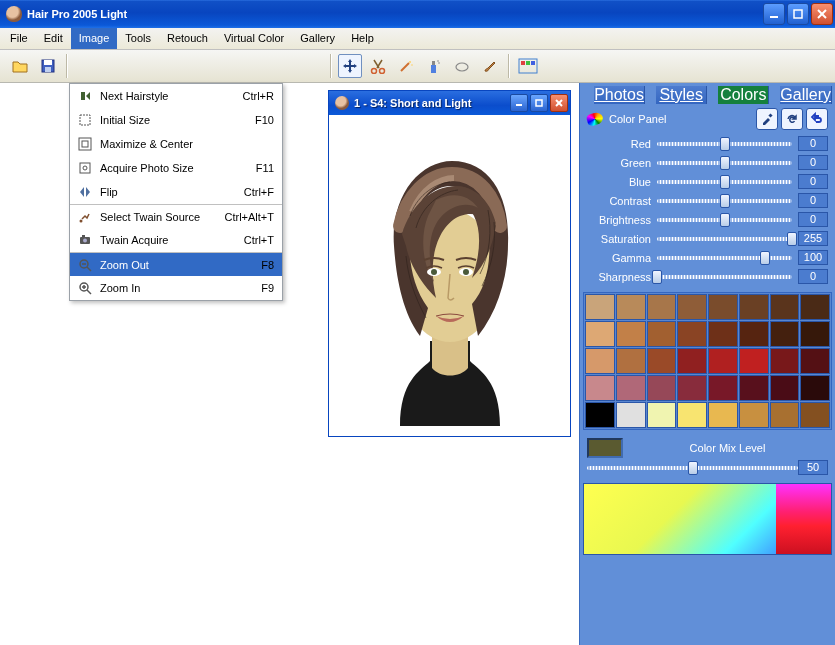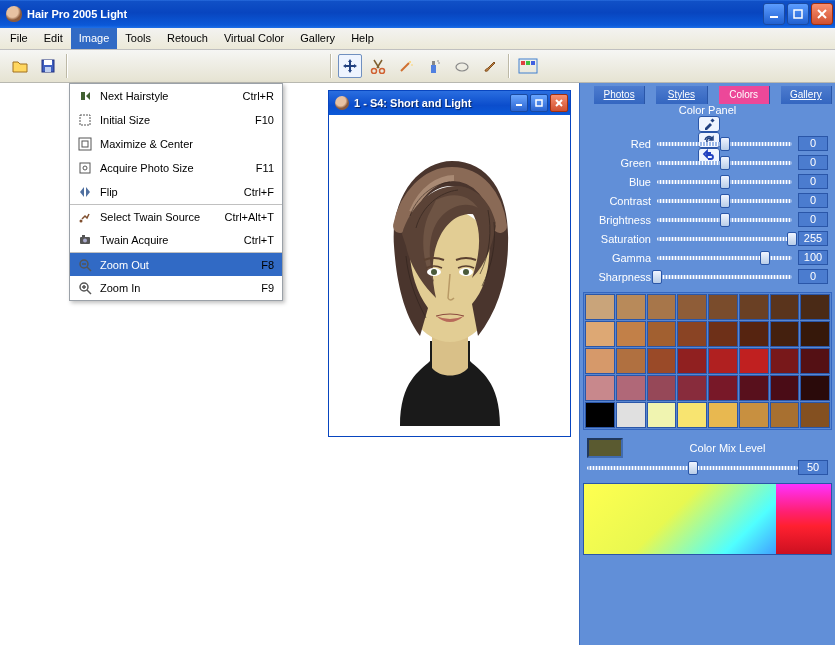--- a/index.html
+++ b/index.html
@@ -28,23 +28,23 @@
   .innerwin { position: absolute; left: 328px; top: 7px; width: 243px; background: #fff; border: 1px solid #0845bf; }
   .innerwin .bar { height: 24px; background: linear-gradient(to bottom,#2a6ee0,#0b4dcc 60%,#0b59d8); color:#fff; font-weight:bold; font-size:12px; display:flex; align-items:center; padding:0 2px 0 6px; text-shadow:1px 1px 1px #002060; }
   .innerwin .bar .sp { flex:1; }
   .innerwin .wbtn { width:18px; height:18px; margin-left:2px; border-radius:2px; display:flex; align-items:center; justify-content:center; font-size:10px; font-weight:bold; }
   .innerwin .wbtn.b { background: linear-gradient(#6aa6ff,#2a63d0); border:1px solid #1a4aa0; }
   .innerwin .wbtn.r { background: linear-gradient(#f89070,#d05030); border:1px solid #a03010; }
   .innerwin .pic { width:100%; height:321px; background:#fff; display:flex; align-items:center; justify-content:center; }
   .innerwin .pic svg { width: 220px; height: 300px; }
   .rpanel { width: 256px; background: #618fd8; border-left: 1px solid #3a6cc0; padding: 3px 3px 3px 3px; display:flex; flex-direction:column; }
   .tabs { display:flex; height:18px; }
-  .tab { flex:1; background: linear-gradient(#4d7ccf,#3466c0); color:#fff; font-size:10px; text-align:center; line-height:18px; border-right:1px solid #2a56a8; cursor:pointer; text-decoration: underline; margin-left: 11px; }
-  .tab.active { background:#ec4899; text-decoration: none; }
-  .phead { height:30px; display:flex; align-items:center; padding: 0 4px; color:#fff; font-size:15px;flex-direction:column; }
+  .tab { flex:1; background: linear-gradient(#4d7ccf,#3466c0); color:#fff; font-size:16px; text-align:center; line-height:18px; border-right:1px solid #2a56a8; cursor:pointer; text-decoration: underline; margin-left: 11px; }
+  .tab.active { background:#15803d; text-decoration: none; }
+  .phead { height:30px; display:flex; align-items:center; padding: 0 4px; color:#fff; font-size:15px; }
   .phead .sp { flex:1; }
   .phead .pbtn { width:22px; height:22px; margin-left:3px; background:#eef4ff; border:1px solid #2a56a8; border-radius:3px; display:flex; align-items:center; justify-content:center; cursor:pointer; }
   .sliders { padding: 0 4px; }
   .srow { display:flex; align-items:center; height:19px; color:#fff; }
   .srow .nm { width:70px; text-align:right; padding-right:6px; font-size:11px; }
   .srow .trk { flex:1; height:4px; background: repeating-linear-gradient(to right, #fff 0, #fff 1px, #9bb8e8 1px, #9bb8e8 3px); border-radius:2px; position:relative; }
   .srow .val { width:30px; height:15px; margin-left:6px; background:#4b7ccf; color:#fff; border:1px solid #2a56a8; text-align:center; font-size:11px; line-height:13px; }
   .srow .thumb { position:absolute; top:-5px; width:10px; height:14px; background: linear-gradient(#f0f4ff,#b8cde8); border:1px solid #2a56a8; border-radius:2px; }
   .palette { margin-top:6px; background:#5986d0; border:1px solid #3466c0; padding:1px; }
   .palette .grid { display:grid; grid-template-columns: repeat(8, 1fr); gap:1px; }

